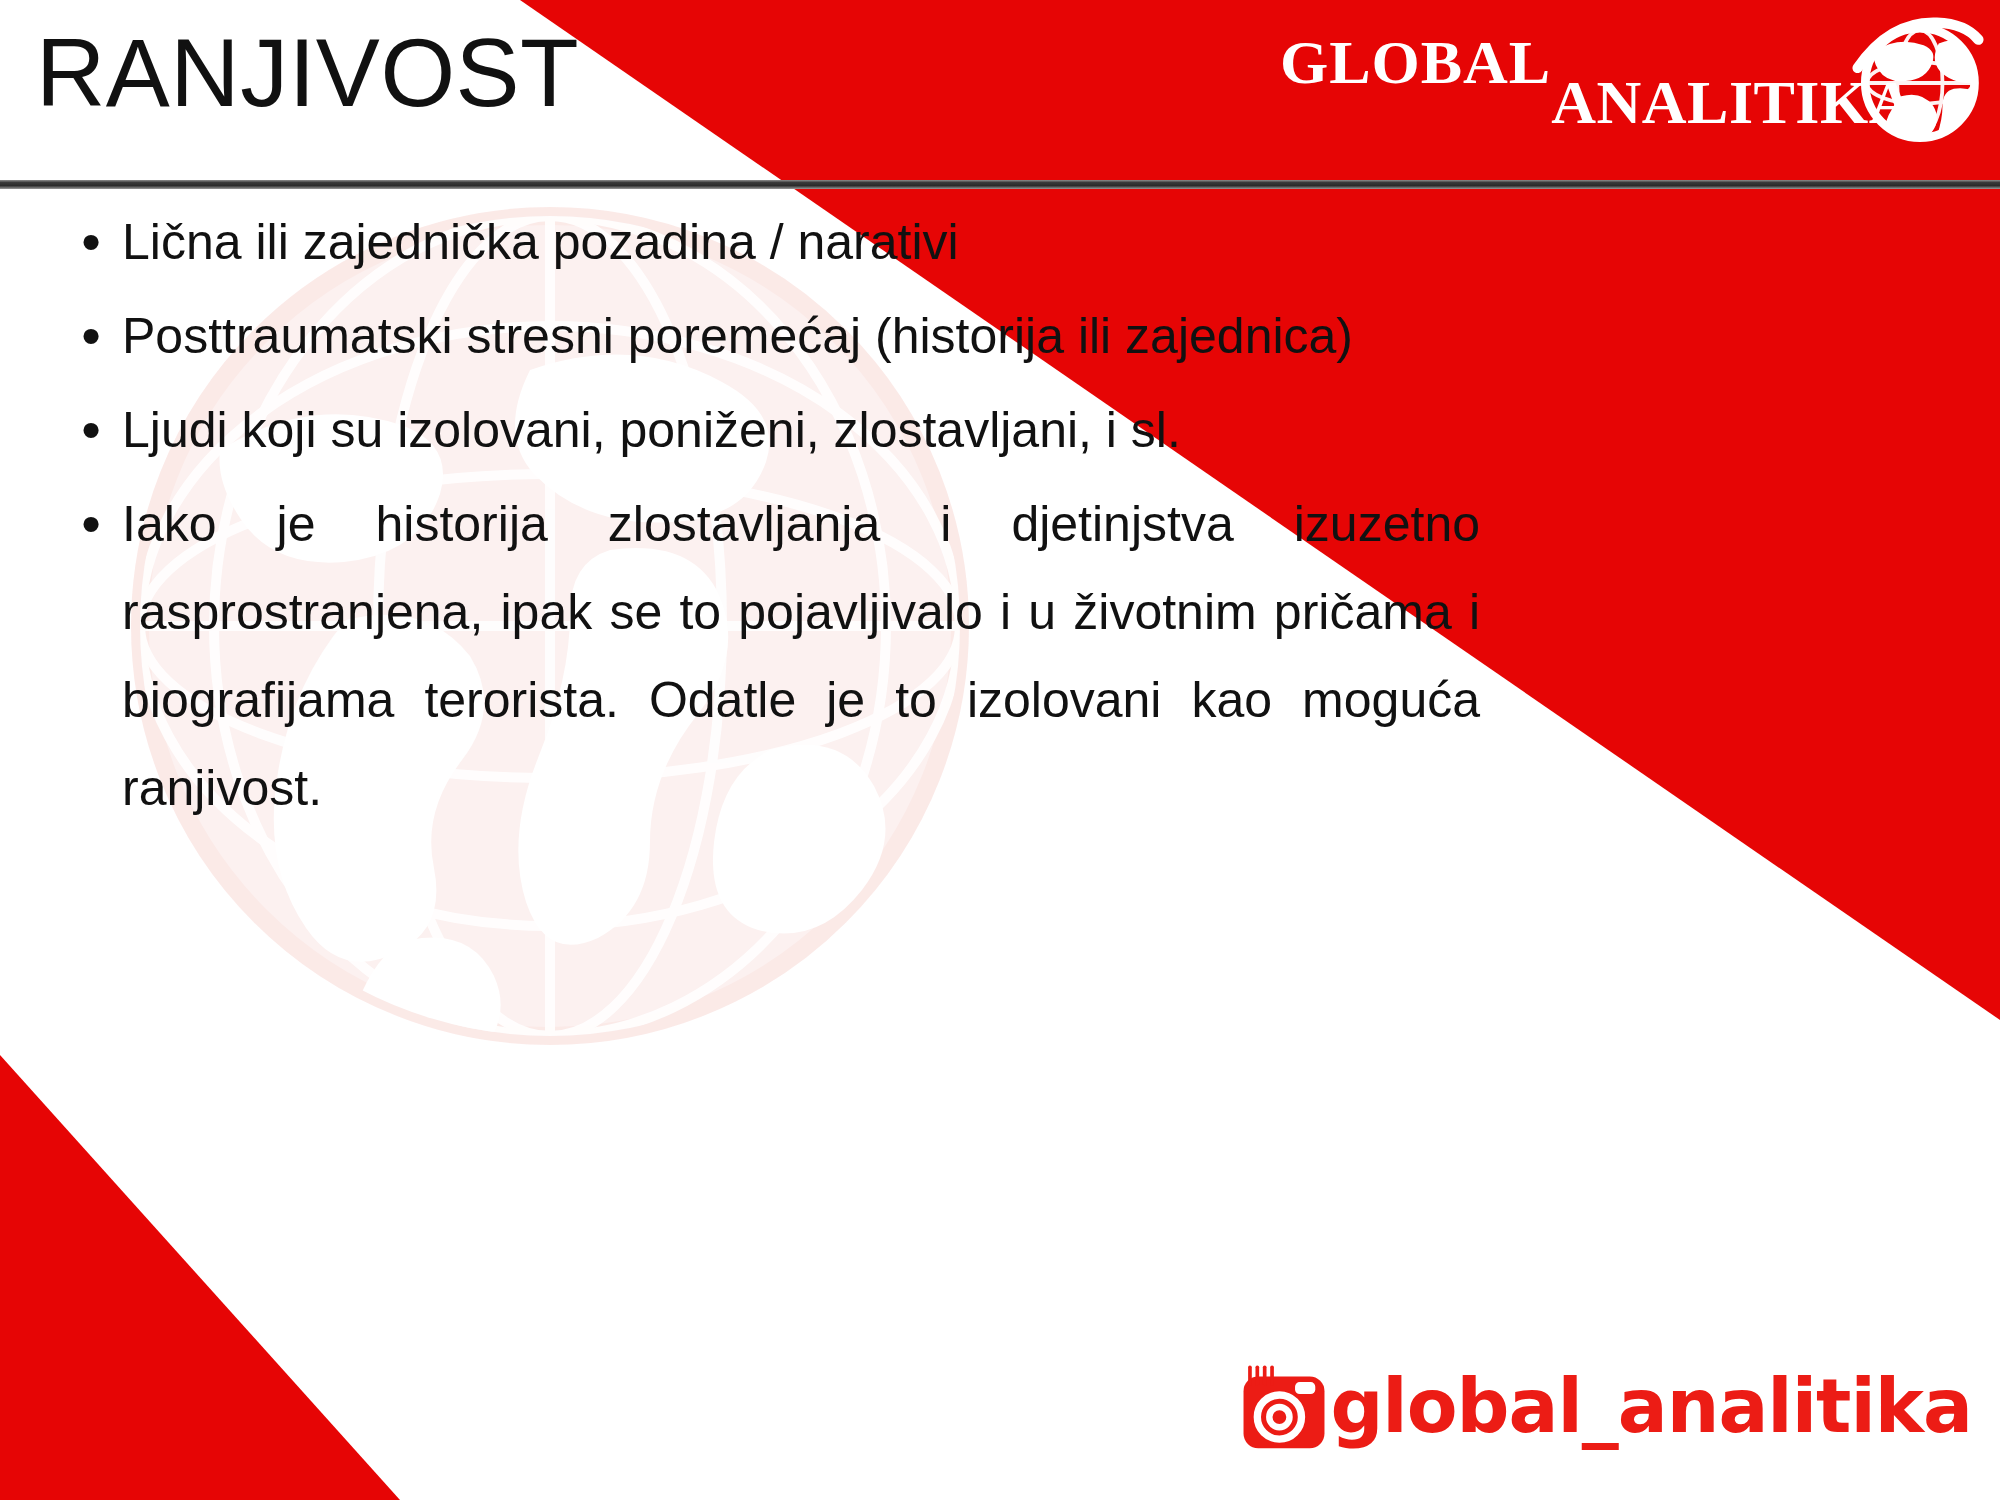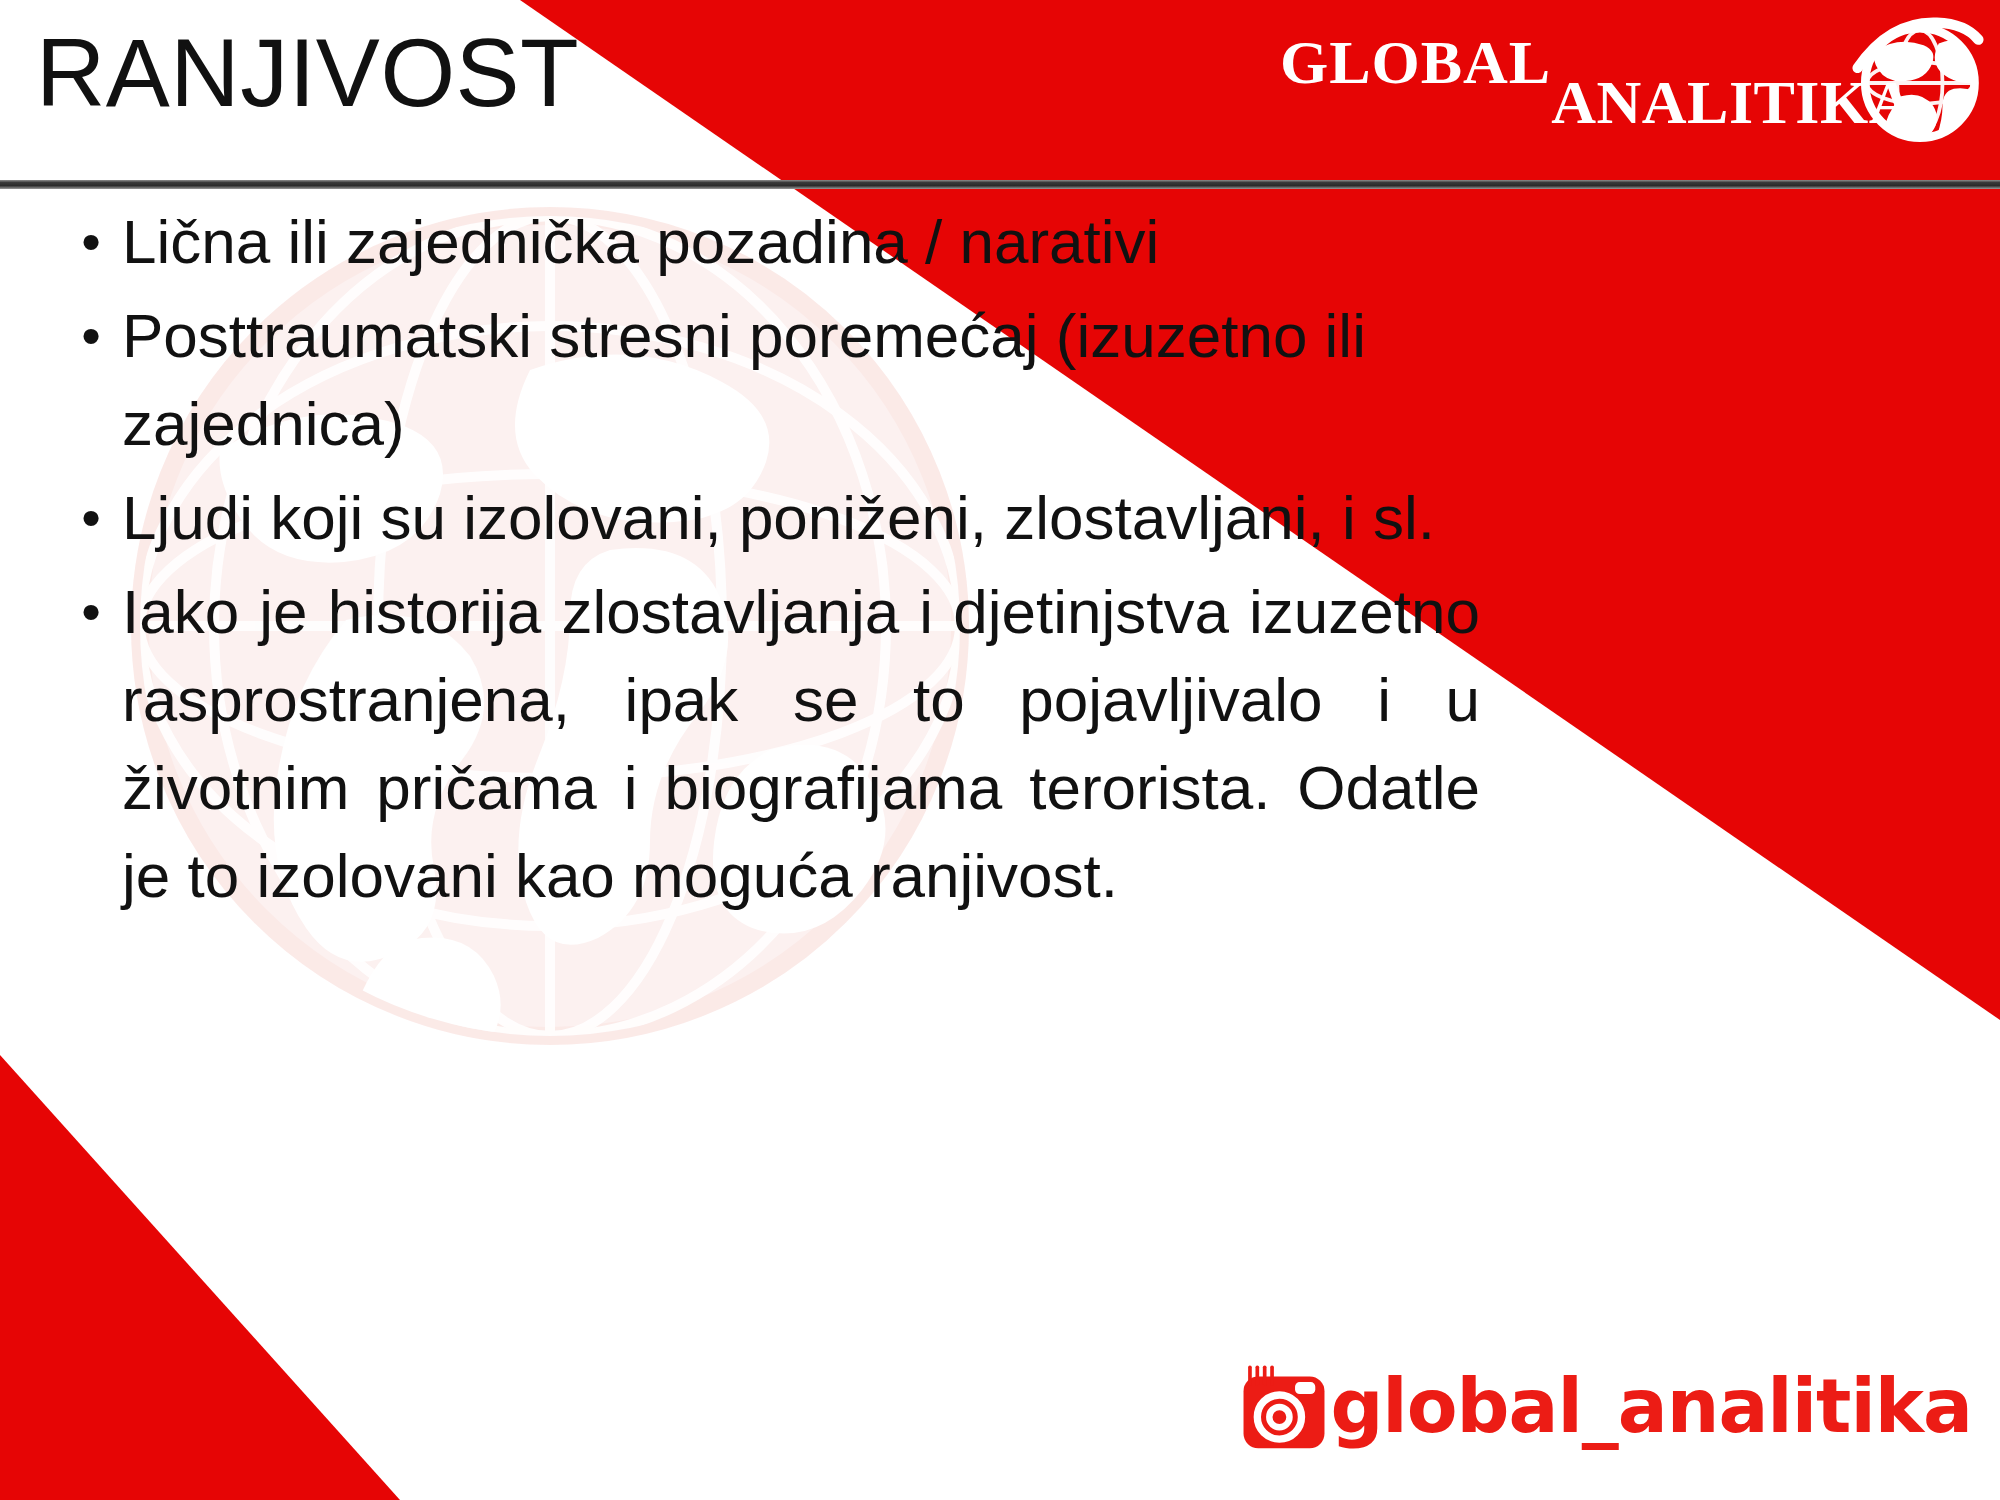--- a/index.html
+++ b/index.html
@@ -128,21 +128,21 @@
     font-family: "Liberation Sans", sans-serif;
     font-size: 56px;
     line-height: 88px;
     color: #111111;
     text-align: center;
     user-select: none;
   }
   .bullet-text {
     flex: 1 1 auto;
     font-family: "Liberation Sans", sans-serif;
-    font-size: 62px;
+    font-size: 50px;
     line-height: 88px;
     color: #111111;
     text-align: justify;
     text-justify: inter-word;
     hyphens: none;
     word-spacing: 0px;
   }
   .bullet-text.left { text-align: left; }
 
   
@@ -245,21 +245,21 @@
 
   <div class="content">
 
     <div class="bullet-row">
       <span class="bullet-dot">•</span>
       <span class="bullet-text left">Lična ili zajednička pozadina / narativi</span>
     </div>
 
     <div class="bullet-row">
       <span class="bullet-dot">•</span>
-      <span class="bullet-text left">Posttraumatski stresni poremećaj (izuzetno ili zajednica)</span>
+      <span class="bullet-text left">Posttraumatski stresni poremećaj (historija ili zajednica)</span>
     </div>
 
     <div class="bullet-row">
       <span class="bullet-dot">•</span>
       <span class="bullet-text">Ljudi koji su izolovani, poniženi, zlostavljani,  i sl.</span>
     </div>
 
     <div class="bullet-row">
       <span class="bullet-dot">•</span>
       <span class="bullet-text">Iako je historija zlostavljanja i djetinjstva izuzetno rasprostranjena, ipak se to pojavljivalo i u životnim pričama i biografijama terorista. Odatle je to izolovani kao moguća ranjivost.</span>

